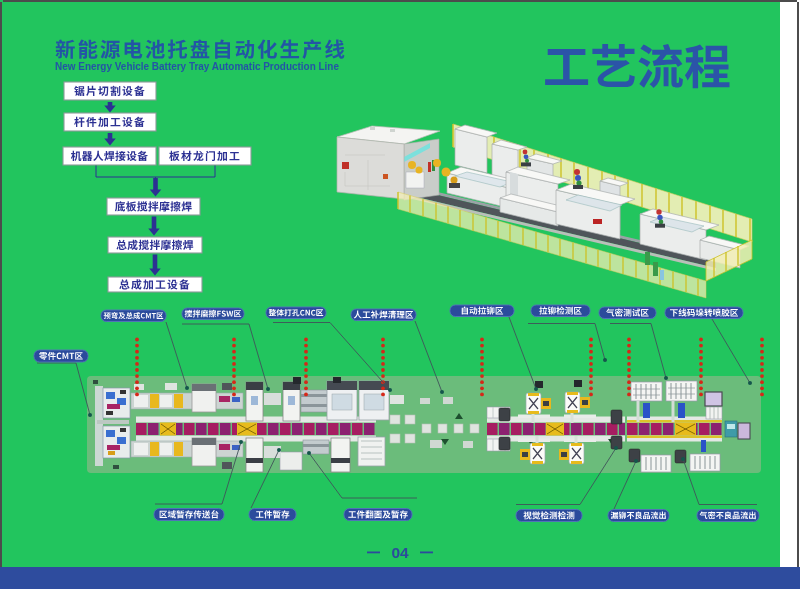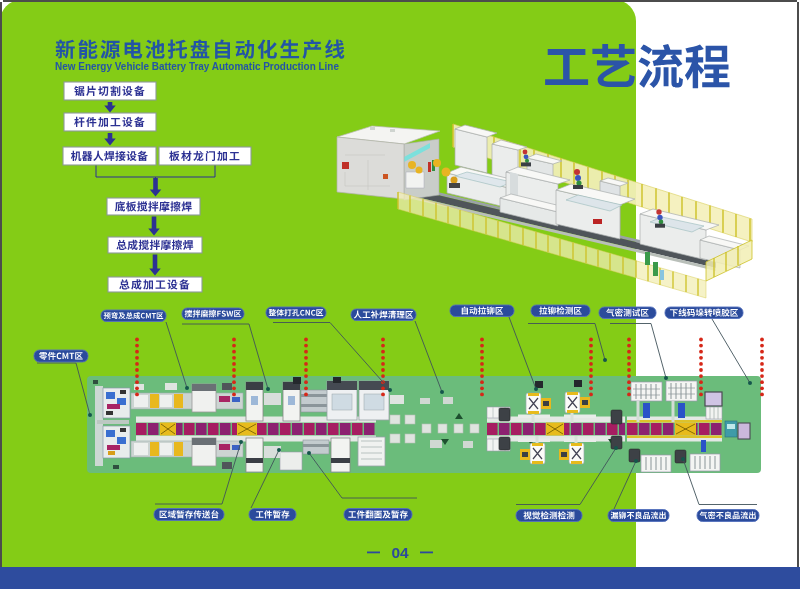--- a/index.html
+++ b/index.html
@@ -1,14 +1,14 @@
 <!DOCTYPE html>
 <html><head><meta charset="utf-8"><style>
 html,body{margin:0;padding:0;width:800px;height:589px;background:#fff;overflow:hidden;font-family:"Liberation Sans", sans-serif;}
-.page{position:relative;width:636px;height:589px;background:#84cc16;border-radius:21px;}
+.page{position:relative;width:780px;height:589px;background:#22c55e;}
 .ftop{position:absolute;left:3px;top:0;width:794px;height:2px;background:#4c4c4c;}
 .fleft{position:absolute;left:0;top:2px;width:2px;height:565px;background:#4c4c4c;}
 .fright{position:absolute;left:797px;top:2px;width:2px;height:565px;background:#4c4c4c;}
 .bbar{position:absolute;left:0;top:567px;width:800px;height:22px;background:#2e4c9e;}
 svg.main{position:absolute;left:0;top:0;}
 </style></head><body>
 <div class="page">
 <div class="ftop"></div>
 <div class="fleft"></div>
 <div class="fright"></div>

